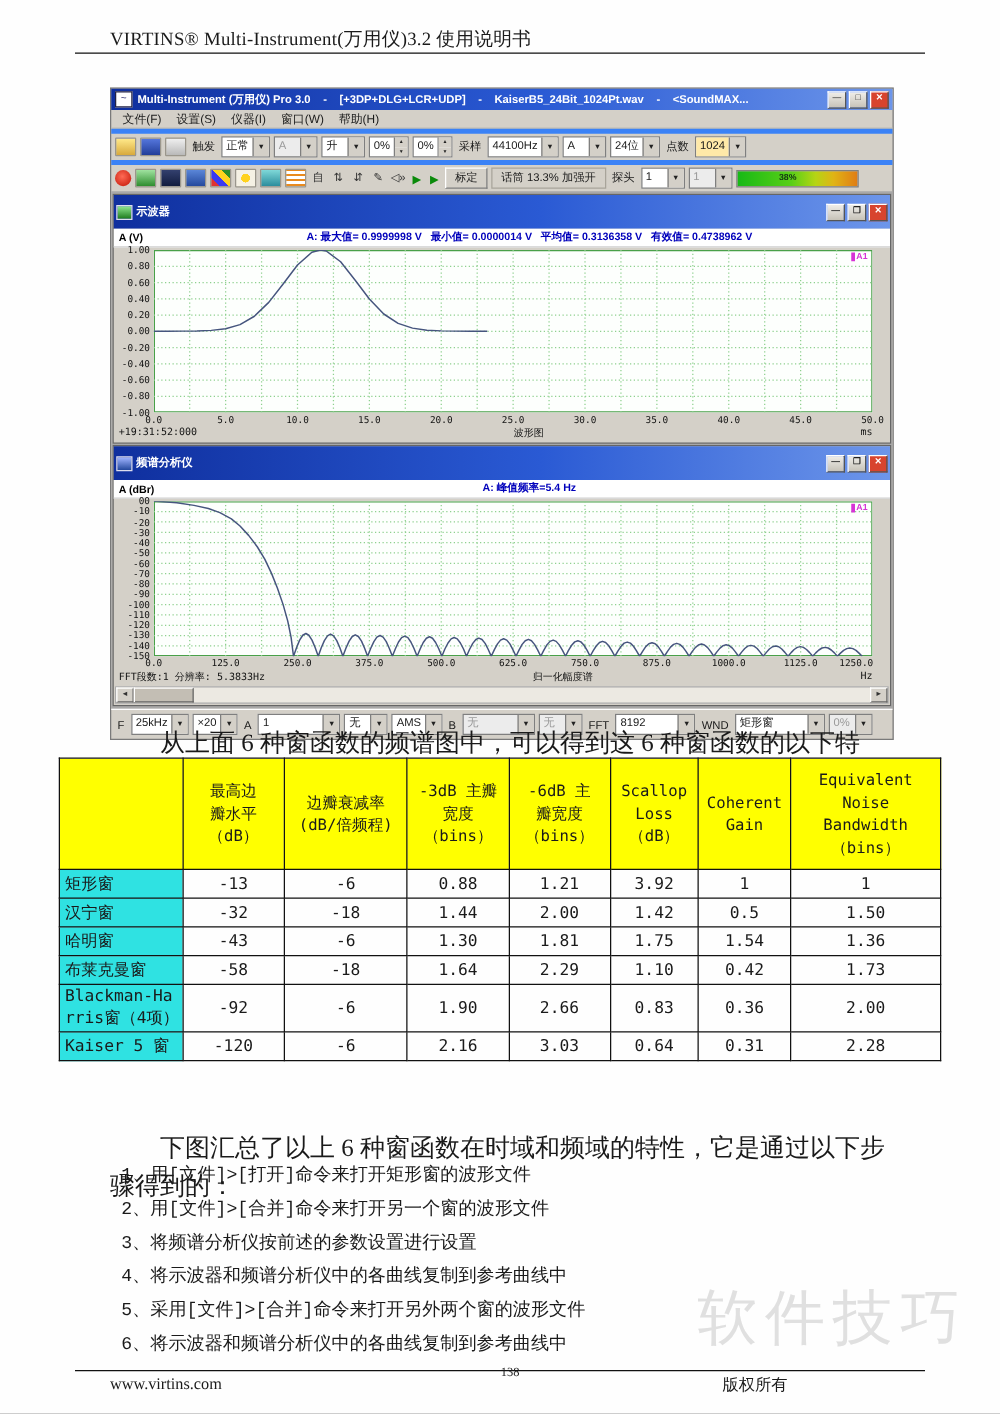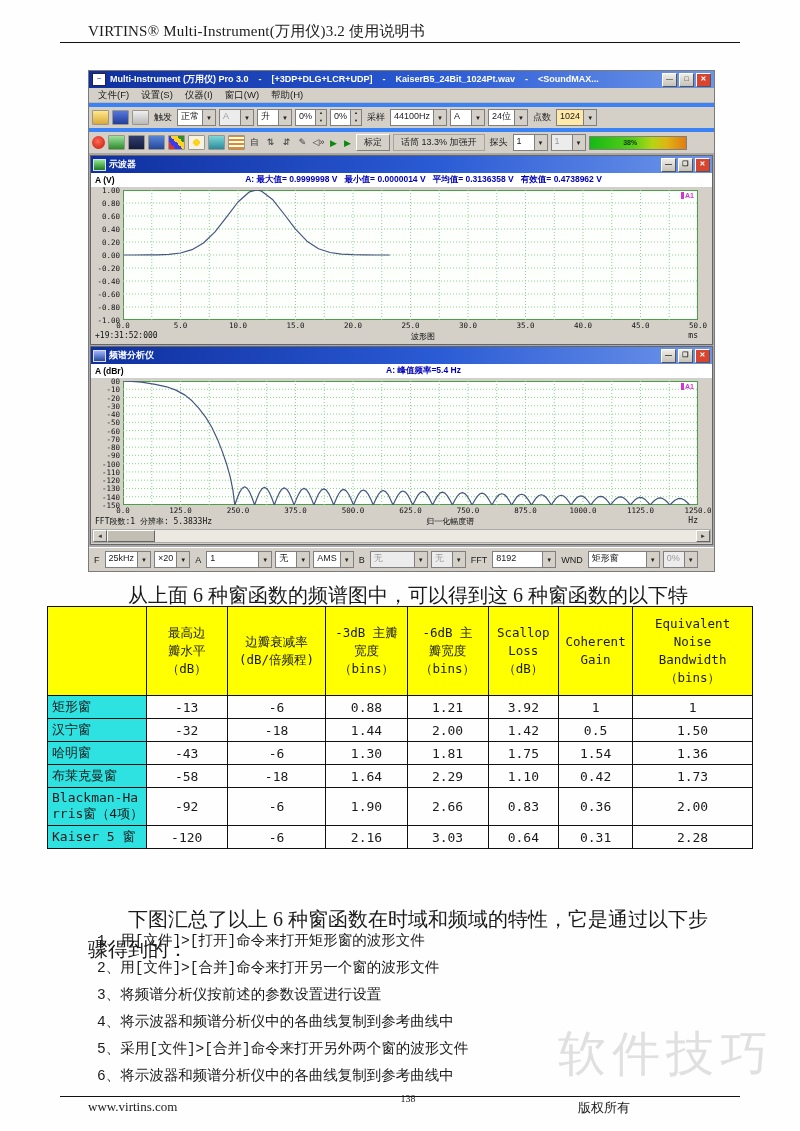--- a/index.html
+++ b/index.html
@@ -60,21 +60,21 @@
   .play{color:#0a8a0a;font-size:9px;width:11px;text-align:center;}
   .btn{border:1px solid #7f7f7f;border-top-color:#fff;border-left-color:#fff;background:#d4d0c8;
        font-size:9px;padding:0 7px;height:15px;line-height:14px;}
   .panel{border:1px solid #a8a49a;background:#d4d0c8;font-size:9px;padding:0 7px;height:15px;line-height:14px;white-space:nowrap;}
   .meter{position:relative;width:96px;height:12px;border:1px solid #7f7f7f;
          background:linear-gradient(90deg,#17b917 0%,#59cf17 45%,#b5d514 65%,#e0b414 80%,#e07c14 100%);}
   .meter span{position:absolute;left:35%;top:0;font-size:7px;line-height:11px;color:#133313;font-weight:bold;}
 
   .workspace{background:#a8a8a8;padding:1px;}
   .child{border:1px solid #666;margin:1px 0;background:#d4d0c8;}
-  .ctitle{height:17px;display:flex;align-items:center;gap:3px;padding:0 2px;color:#fff;
+  .ctitle{height:27px;display:flex;align-items:center;gap:3px;padding:0 2px;color:#fff;
           font-size:9px;font-weight:bold;background:linear-gradient(90deg,#0f2f9e,#2a5ad4 55%,#6d96ea);}
   .ctitle .t{flex:1;}
   .cicon{width:11px;height:10px;border:1px solid #dde;}
   .cicon.scope{background:linear-gradient(#8fe88f,#1d7a1d);}
   .cicon.spec{background:linear-gradient(#9fb4ff,#24489c);}
   .statsbar{display:flex;align-items:center;background:#fff;font-size:8.5px;font-weight:bold;
             padding:1px 4px;border-bottom:1px solid #cfcfcf;}
   .statsbar .yl{width:44px;color:#000;}
   .statsbar .st{flex:1;text-align:center;color:#0000bb;white-space:pre;}
   .plot-zone{position:relative;margin:2px 14px 0 32px;background:#fff;}
@@ -366,21 +366,21 @@
               <span class="xtick" style="left: 0px;">0.0</span>
               <span class="xtick" style="left: 57.5px;">125.0</span>
               <span class="xtick" style="left: 115px;">250.0</span>
               <span class="xtick" style="left: 172.5px;">375.0</span>
               <span class="xtick" style="left: 230px;">500.0</span>
               <span class="xtick" style="left: 287.5px;">625.0</span>
               <span class="xtick" style="left: 345px;">750.0</span>
               <span class="xtick" style="left: 402.5px;">875.0</span>
               <span class="xtick" style="left: 460px;">1000.0</span>
               <span class="xtick" style="left: 517.5px;">1125.0</span>
-              <span class="xtick" style="left: 575px;">1250.0</span>
+              <span class="xtick" style="left: 562px;">1250.0</span>
               <span class="ytick" style="top: 0px;">00</span>
               <span class="ytick" style="top: 8.26667px;">-10</span>
               <span class="ytick" style="top: 16.5333px;">-20</span>
               <span class="ytick" style="top: 24.8px;">-30</span>
               <span class="ytick" style="top: 33.0667px;">-40</span>
               <span class="ytick" style="top: 41.3333px;">-50</span>
               <span class="ytick" style="top: 49.6px;">-60</span>
               <span class="ytick" style="top: 57.8667px;">-70</span>
               <span class="ytick" style="top: 66.1333px;">-80</span>
               <span class="ytick" style="top: 74.4px;">-90</span>

